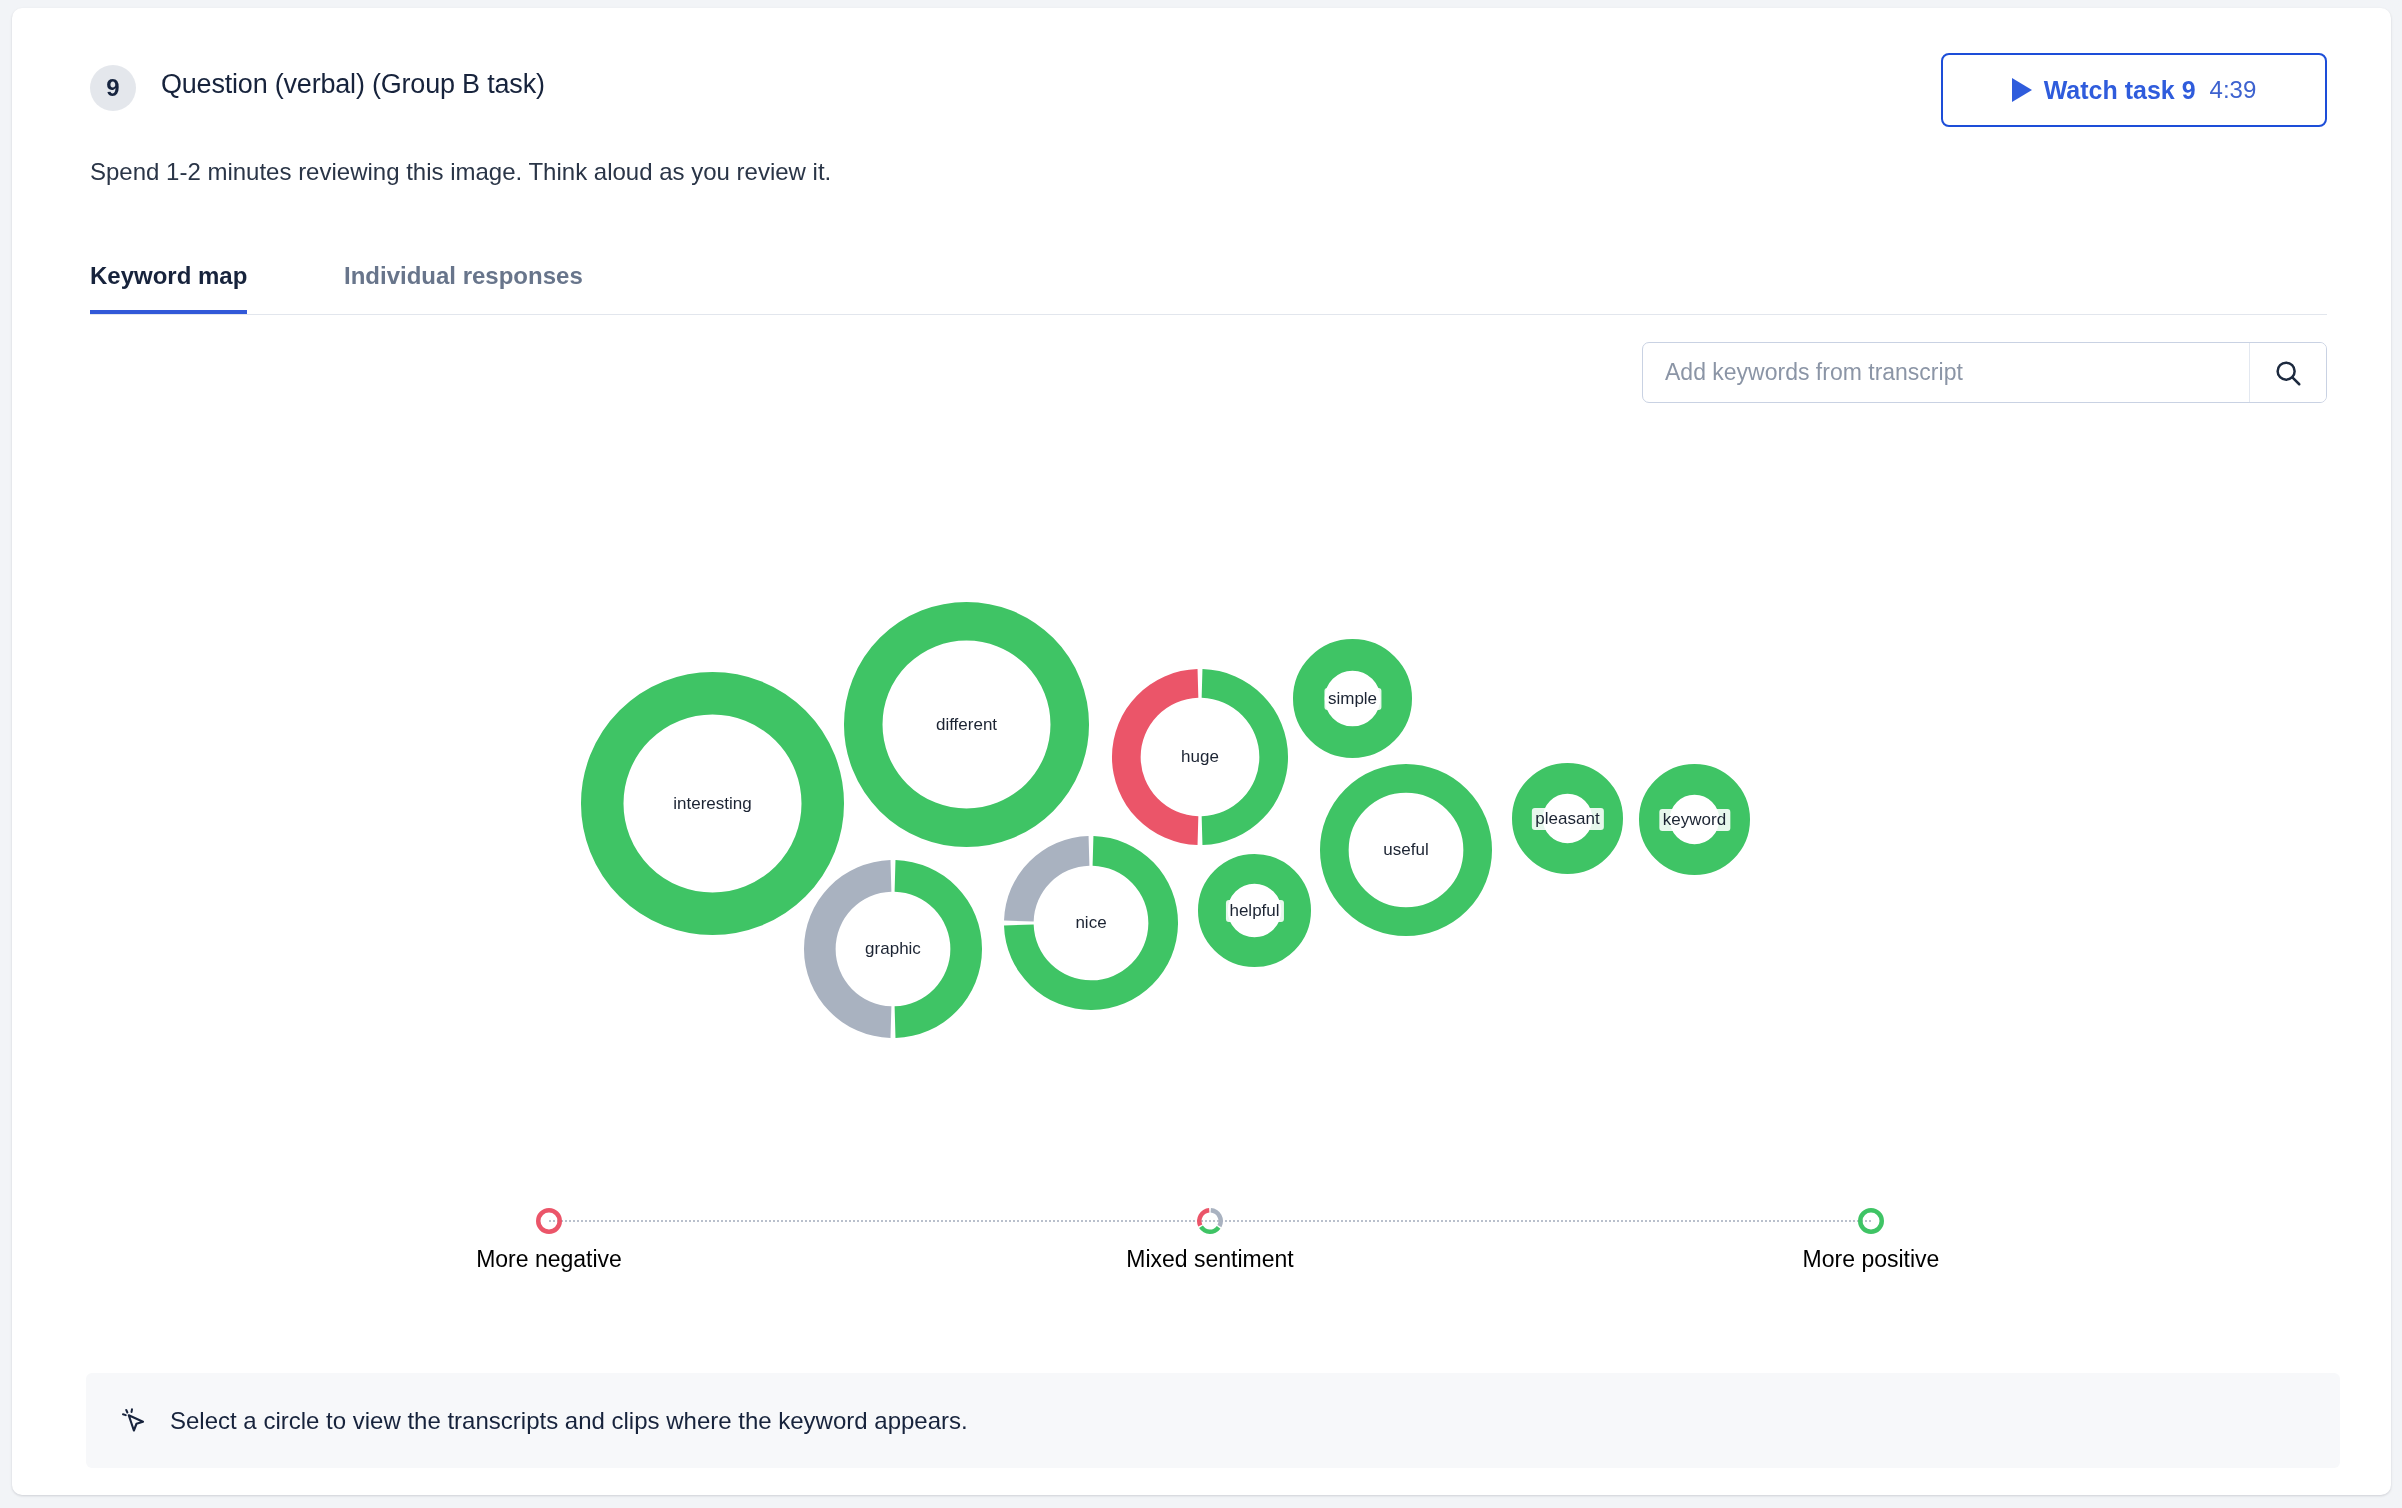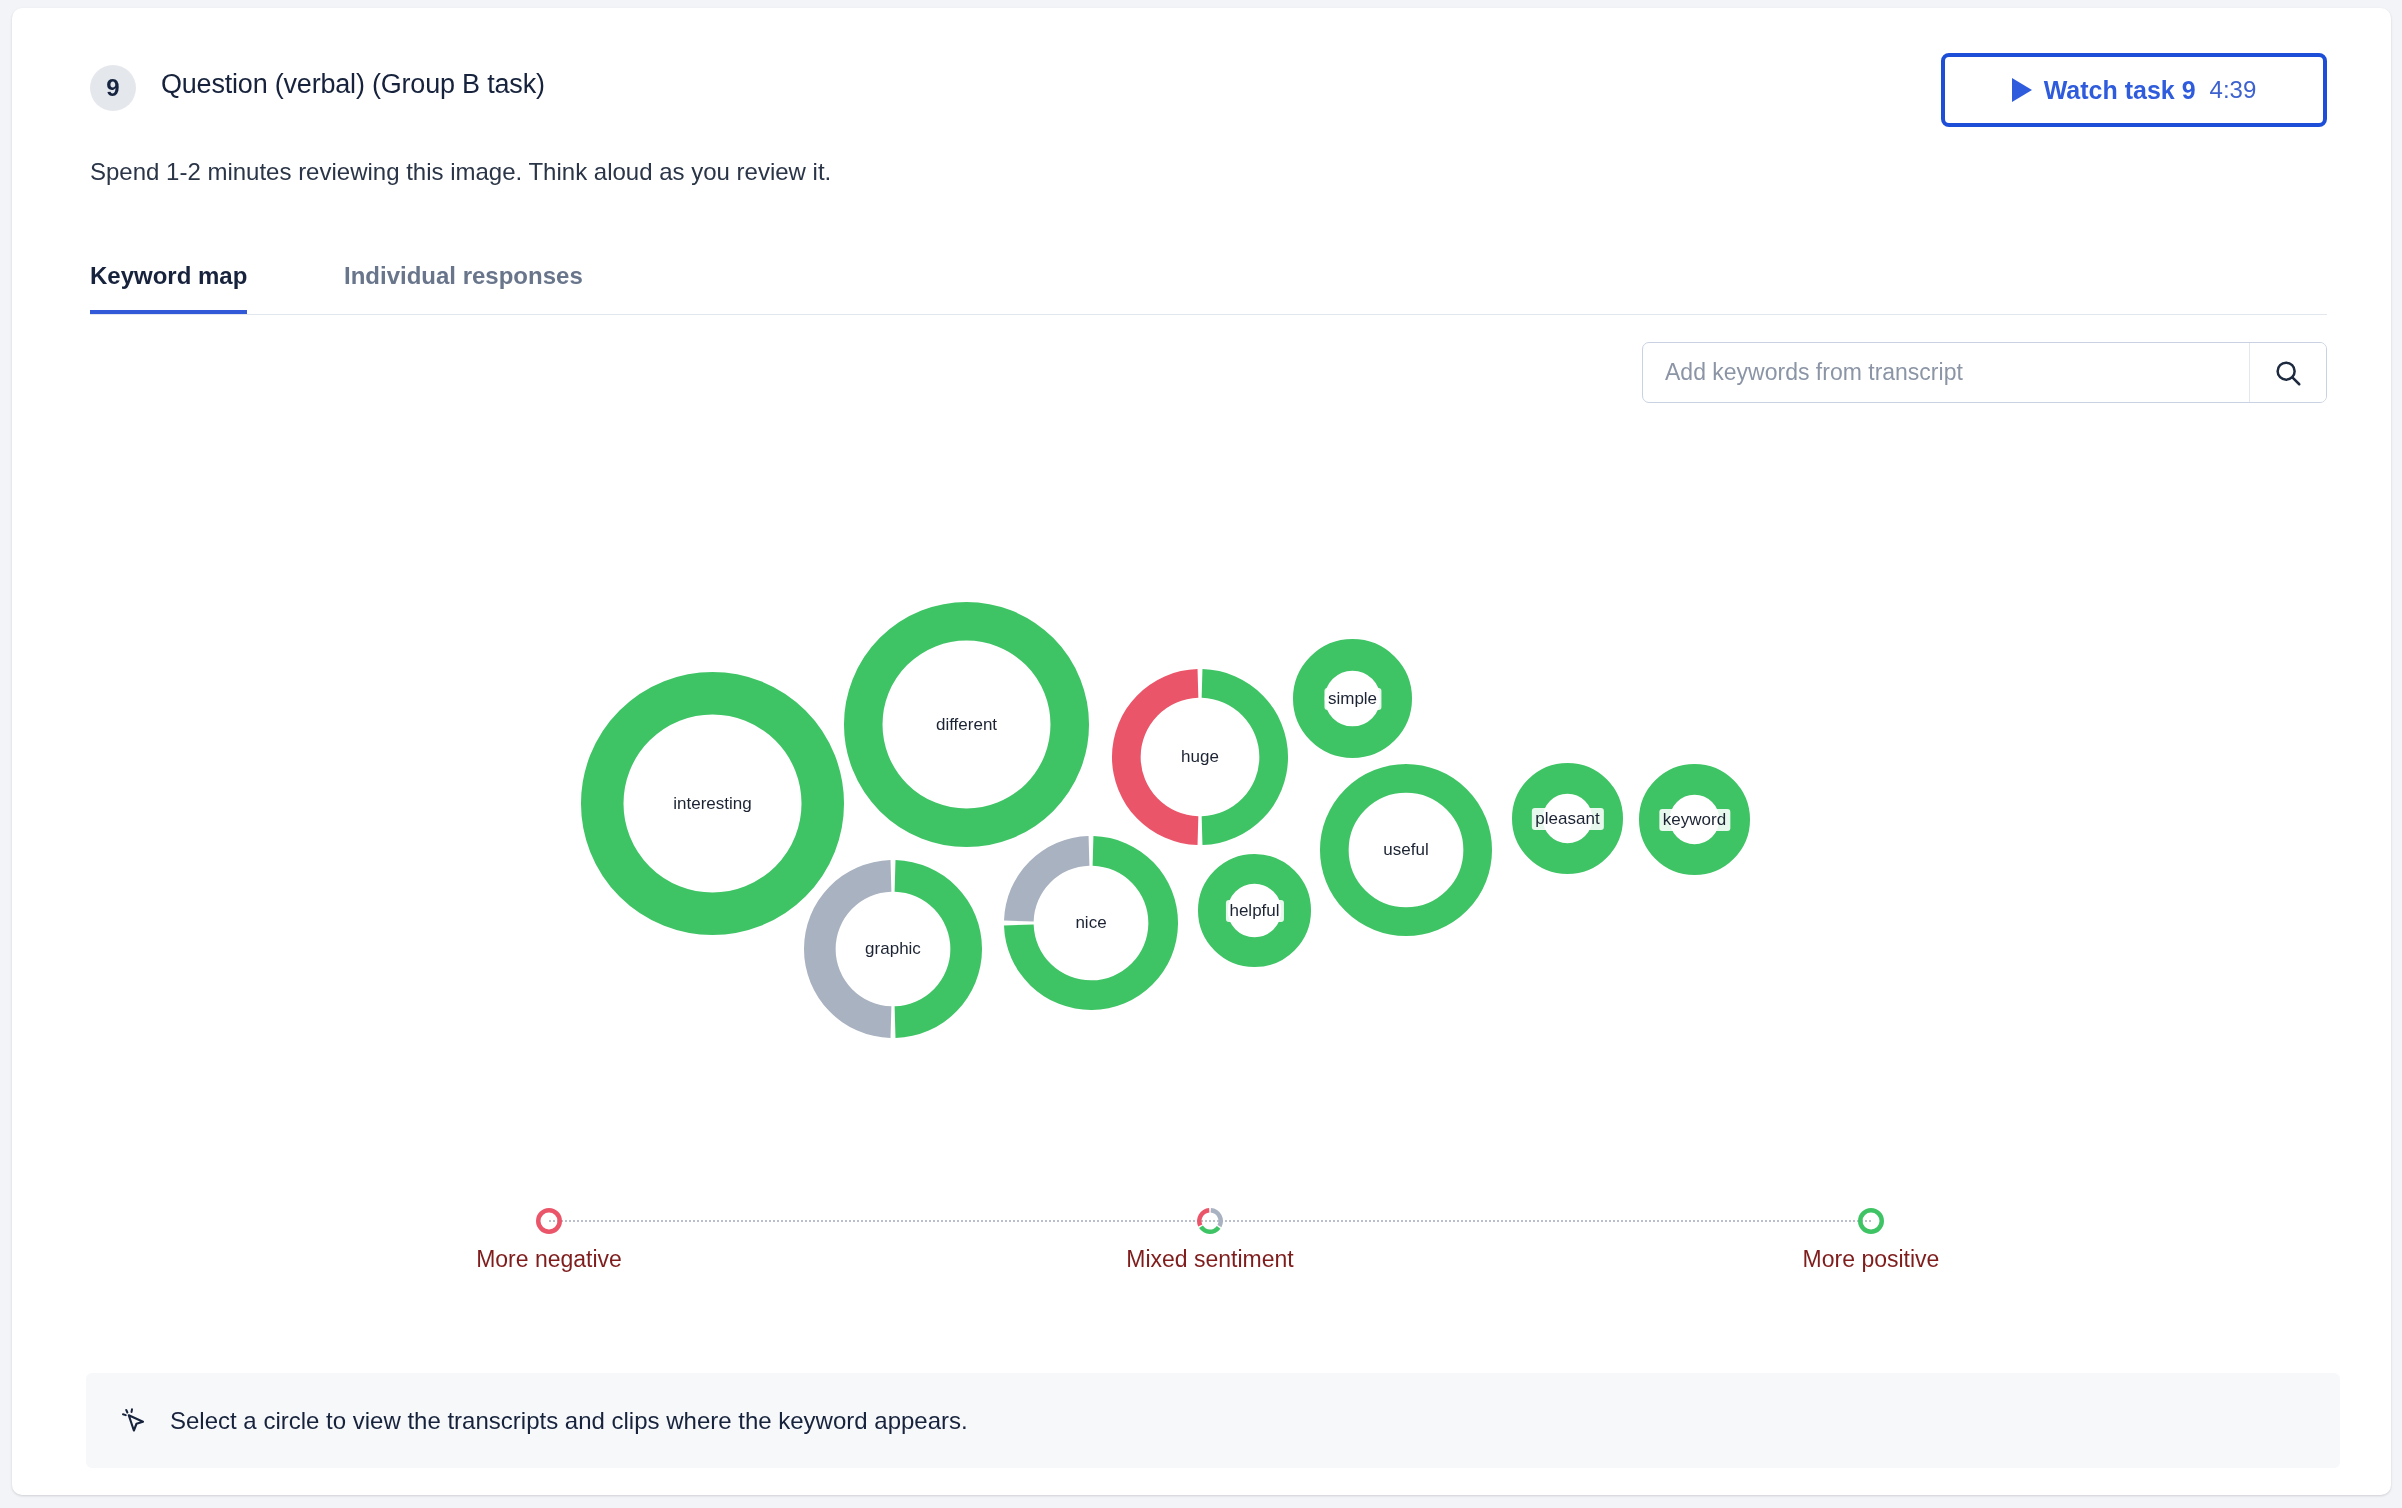--- a/index.html
+++ b/index.html
@@ -42,21 +42,21 @@
     display: flex; align-items: center; justify-content: center;
   }
   .q-title {
     position: absolute; left: 85px; top: 16px;
     font-size: 27px; font-weight: normal; color: #17233c;
     letter-spacing: -0.2px;
   }
   .watch-btn {
     position: absolute; right: 0; top: 0;
     height: 74px; min-width: 386px;
-    border: 4px solid #1d4ed8;
+    border: 2px solid #1d4ed8;
     border-radius: 8px;
     background: #fff;
     display: flex; align-items: center; justify-content: center;
     gap: 14px;
     cursor: pointer;
   }
   .watch-btn .play {
     width: 0; height: 0;
     border-left: 20px solid #2f5cdc;
     border-top: 12px solid transparent;
@@ -154,21 +154,21 @@
     border-top: 2px dotted #b9c0cc;
   }
   .scale-node {
     position: absolute; top: 0;
     width: 30px; height: 30px;
     transform: translateX(-50%);
   }
   .scale-text {
     position: absolute; top: 40px;
     transform: translateX(-50%);
-    font-size: 23px; color: #7f1d1d;
+    font-size: 23px; color: #000000;
     white-space: nowrap;
   }
 
   
   .hint {
     position: absolute;
     left: 74px; top: 1365px; width: 2254px; height: 95px;
     background: #f7f8fa;
     border-radius: 6px;
     display: flex; align-items: center;

